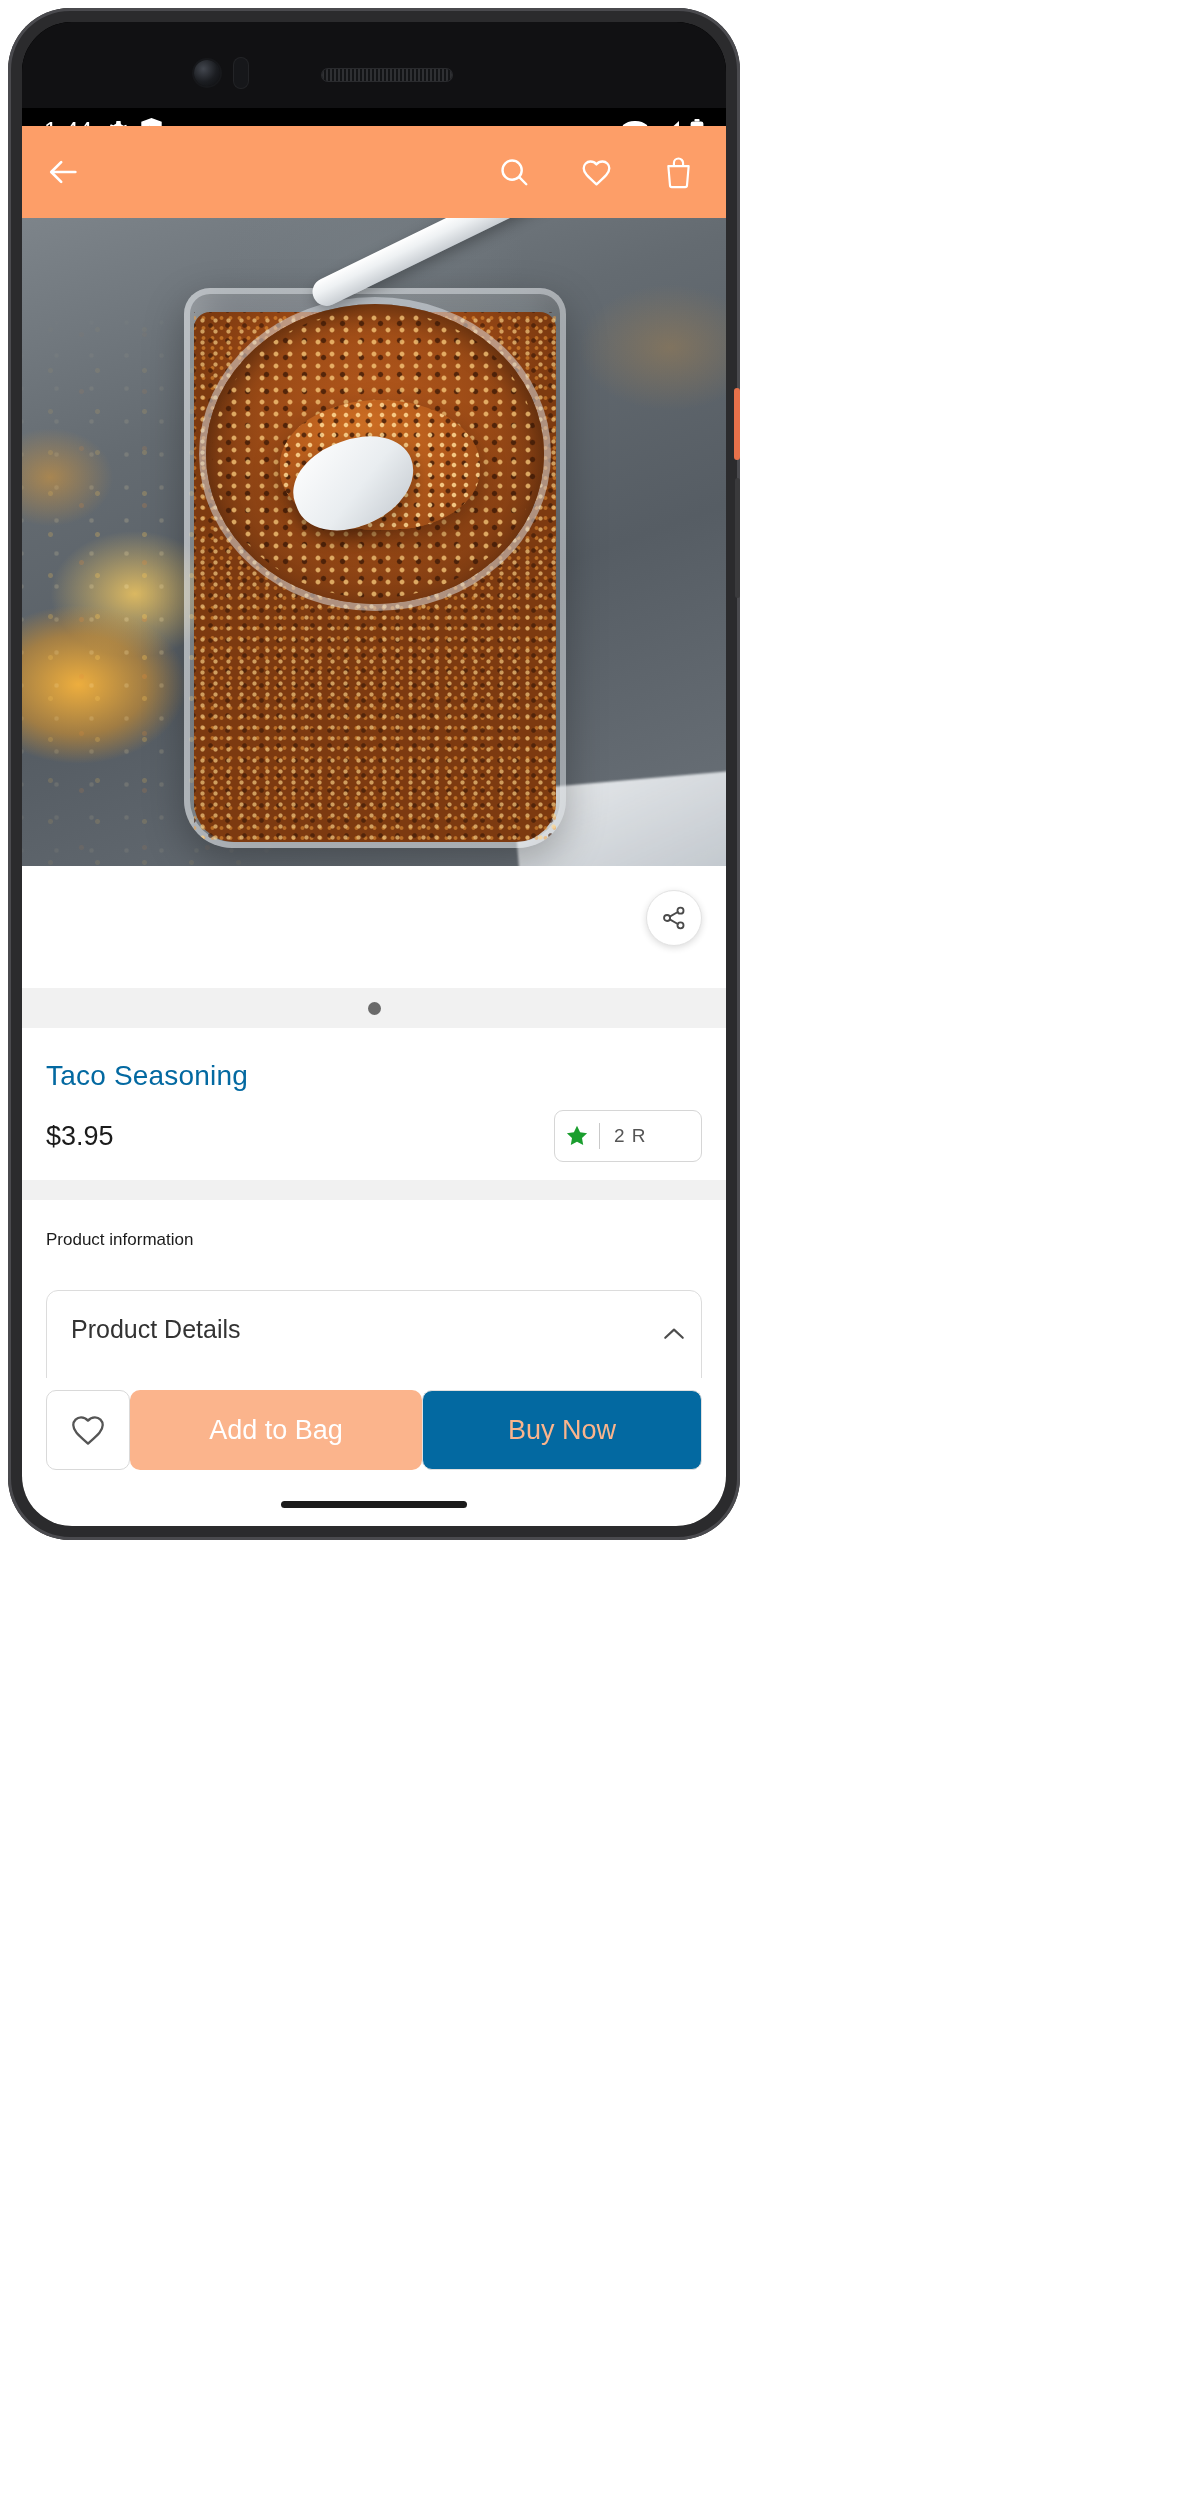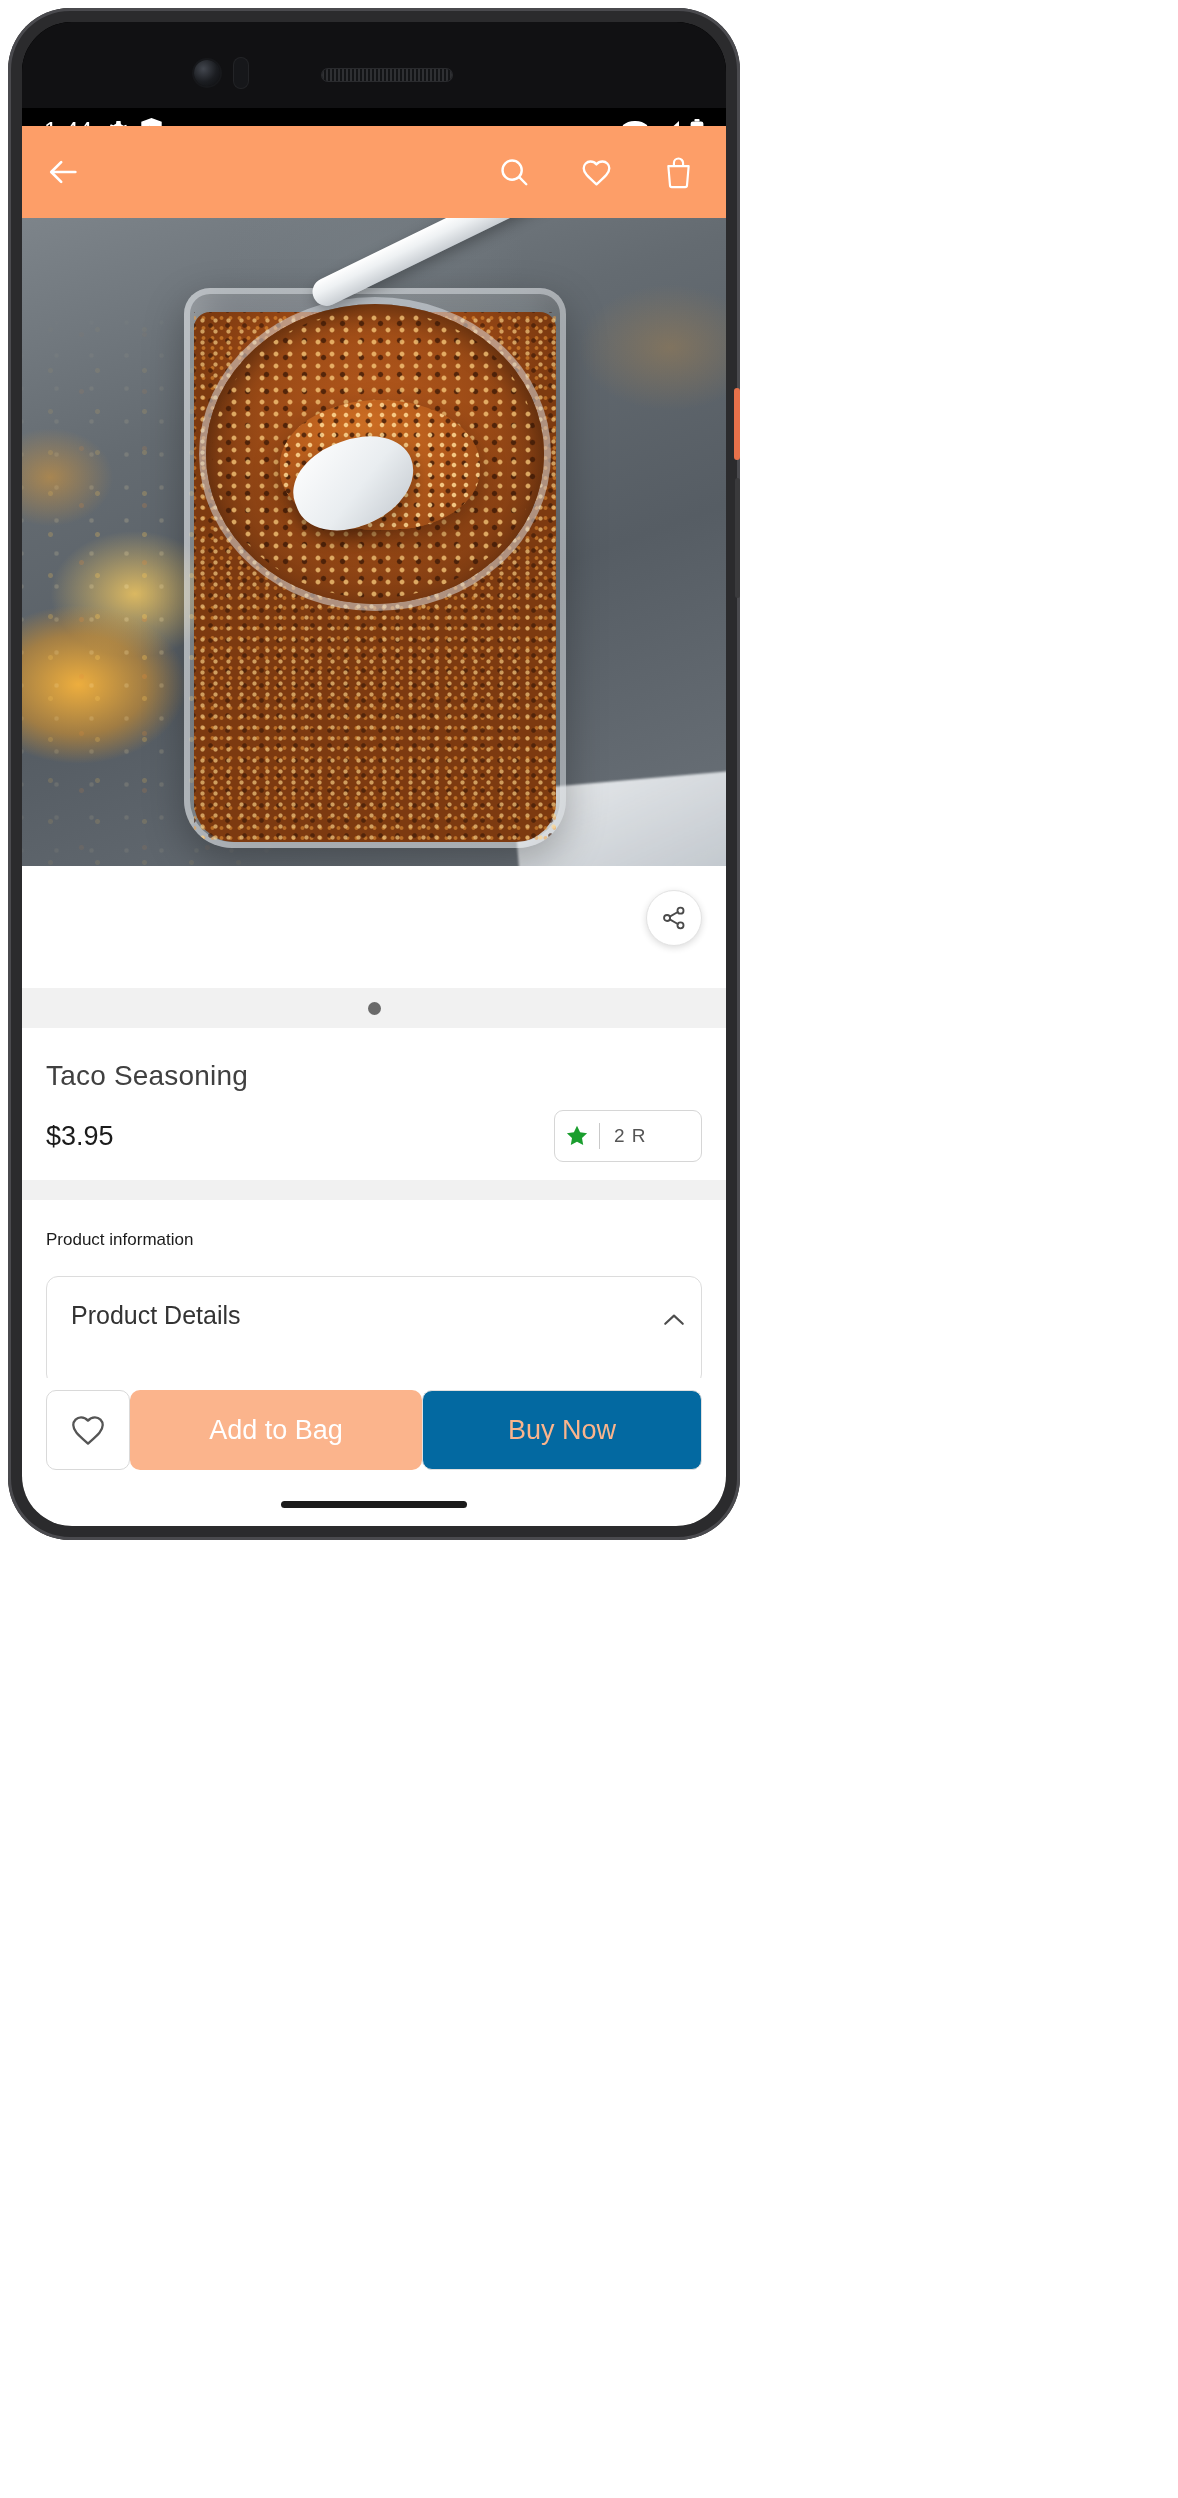--- a/index.html
+++ b/index.html
@@ -256,21 +256,21 @@
   }
 
   
   .product-block {
     position: absolute; left: 0; top: 1006px;
     width: 704px; height: 152px;
     background: #ffffff;
     padding: 32px 24px 0 24px;
   }
   .product-title {
-    font-size: 28px; color: #404040; font-weight: 400; letter-spacing: .2px;
+    font-size: 28px; color: #0369a1; font-weight: 400; letter-spacing: .2px;
   }
   .price-row {
     display: flex; align-items: center; margin-top: 18px;
   }
   .price { font-size: 27px; color: #1b1b1b; }
   .rating-badge {
     margin-left: auto;
     display: flex; align-items: center;
     height: 52px; min-width: 148px;
     border: 1px solid #d6d6d6; border-radius: 9px;
@@ -291,21 +291,21 @@
 
   
   .info-block {
     position: absolute; left: 0; top: 1178px;
     width: 704px; height: 182px;
     background: #ffffff;
     padding: 30px 24px 0 24px;
   }
   .info-heading { font-size: 17px; color: #1b1b1b; }
   .accordion {
-    margin-top: 26px;
+    margin-top: 40px;
     border: 1px solid #dcdcdc;
     border-radius: 12px;
     height: 110px;
     display: flex; align-items: flex-start;
     padding: 24px 12px 0 24px;
     cursor: pointer;
     justify-content: space-between;
   }
   .accordion-label { font-size: 25px; color: #333333; }
   .accordion-chevron { margin-left: auto; margin-top: 4px; }

